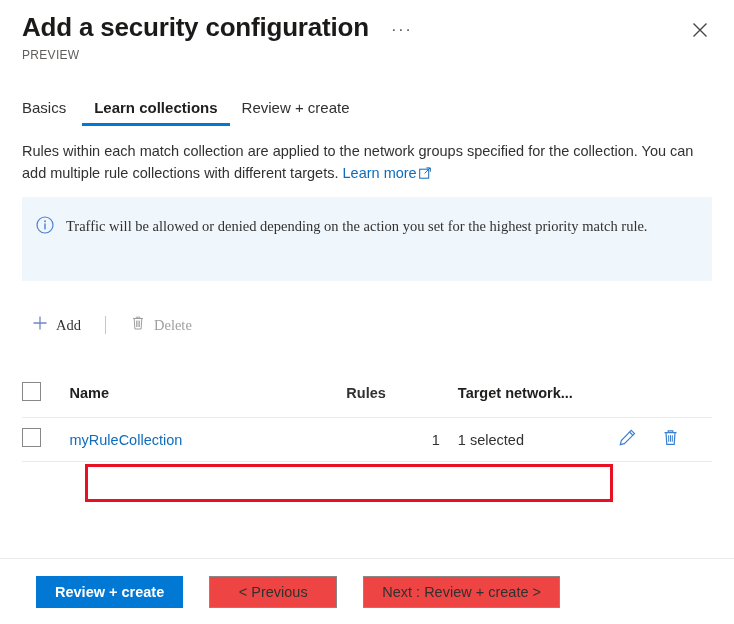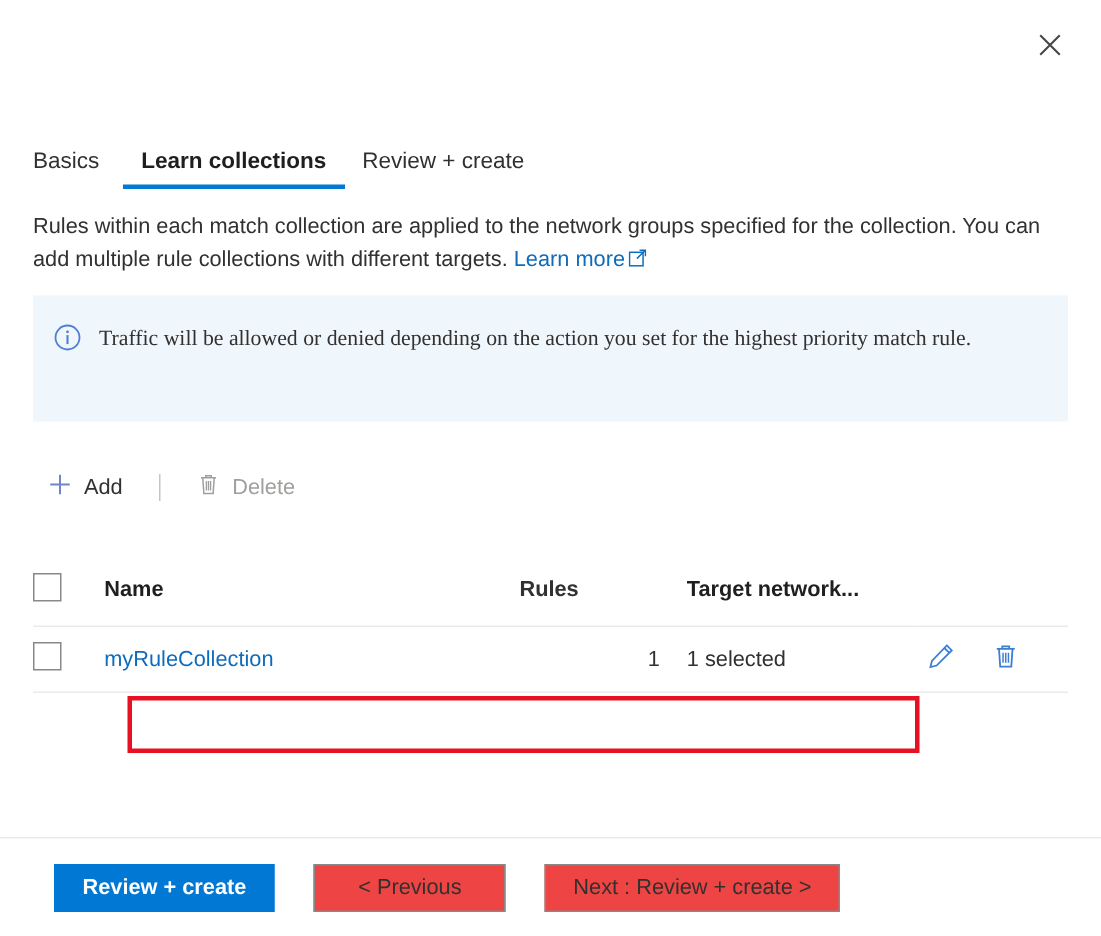--- a/index.html
+++ b/index.html
@@ -151,21 +151,21 @@
   .cmd-btn {
     display: flex;
     align-items: center;
     gap: 8px;
     font-size: 14.5px;
     color: #323130;
     padding: 6px 10px;
     cursor: pointer;
     background: none;
     border: none;
-    font-family: Liberation Sans, sans-serif;
+    font-family: Liberation Serif, serif;
   }
   .cmd-btn.disabled {
     color: #a19f9d;
     cursor: default;
   }
   .cmd-sep {
     width: 1px;
     height: 18px;
     background: #c8c6c4;
     margin: 0 14px;
@@ -300,20 +300,25 @@
     color: #323130;
     border: 1px solid #8a8886;
     margin-left: 26px;
     min-width: 128px;
   }
 </style>
 </head>
 <body>
 
 <div class="header">
+  <div class="title-row">
+    <h1 class="page-title">Add a security configuration</h1>
+    <div class="ellipsis-btn">···</div>
+  </div>
+  <div class="preview-label">PREVIEW</div>
   <div class="close-btn">
     <span>
       <svg width="16" height="16" viewBox="0 0 16 16" aria-hidden="true">
         <path d="M1.5 1.5 L14.5 14.5 M14.5 1.5 L1.5 14.5" stroke="#484644" stroke-width="1.4" fill="none"></path>
       </svg>
     </span>
   </div>
 </div>
 
 <div class="tabs">

